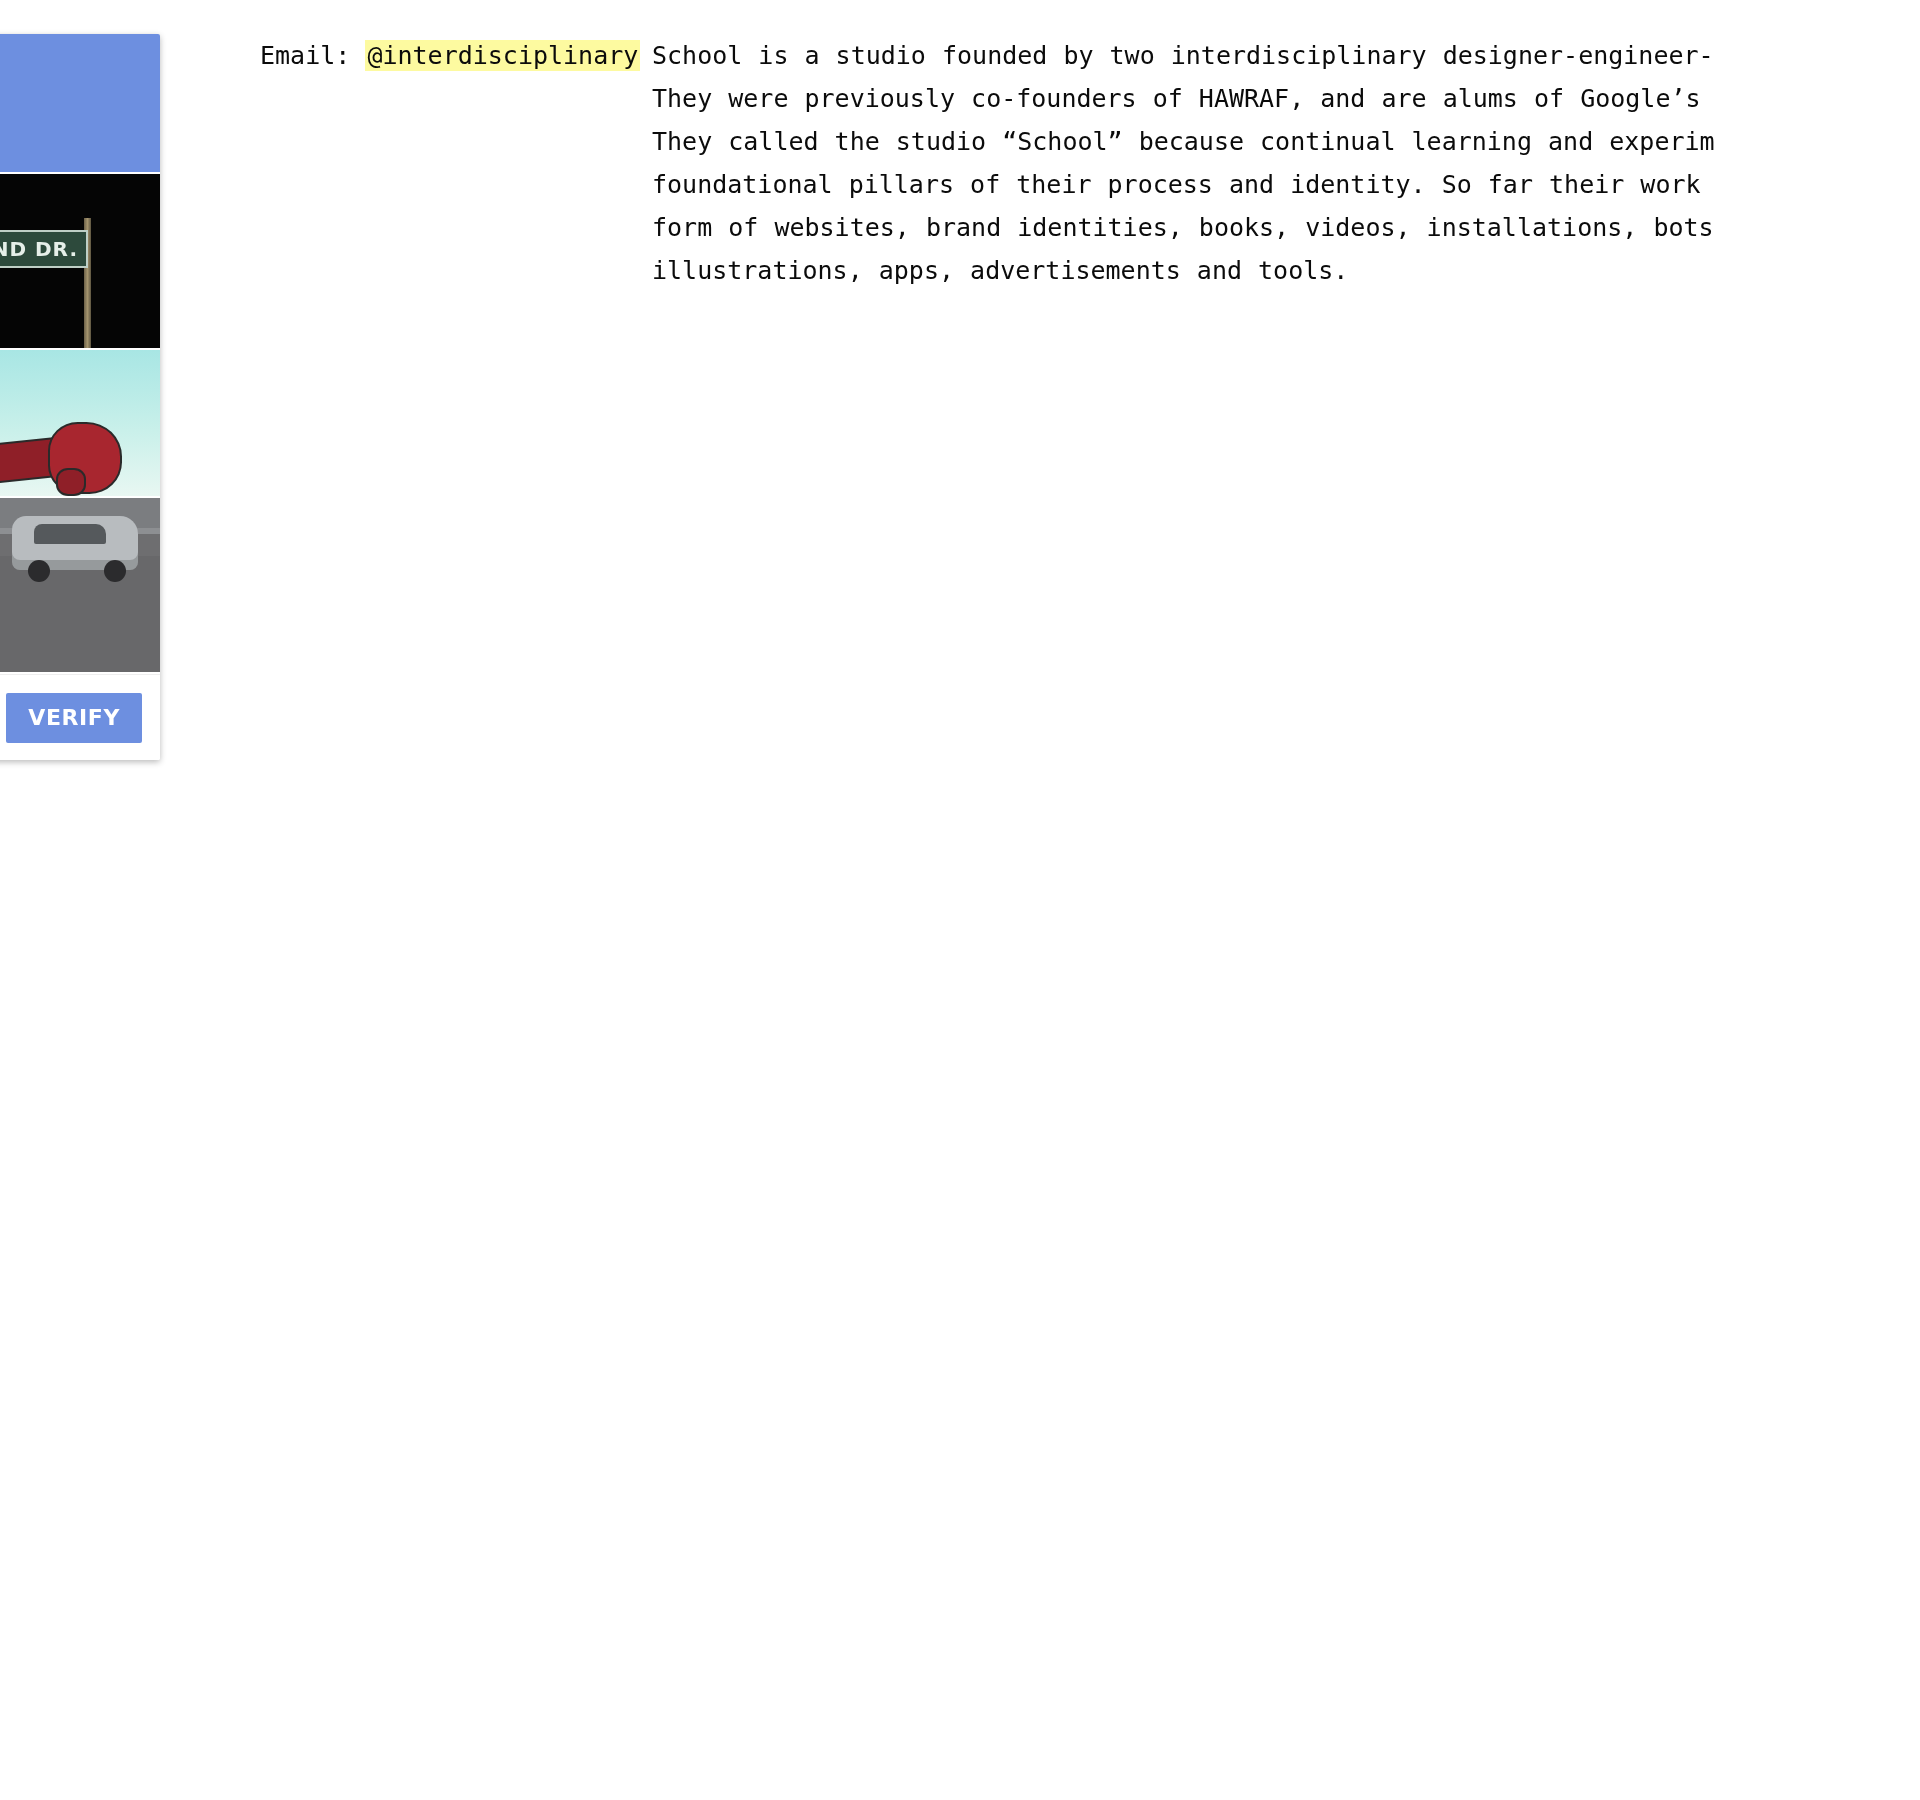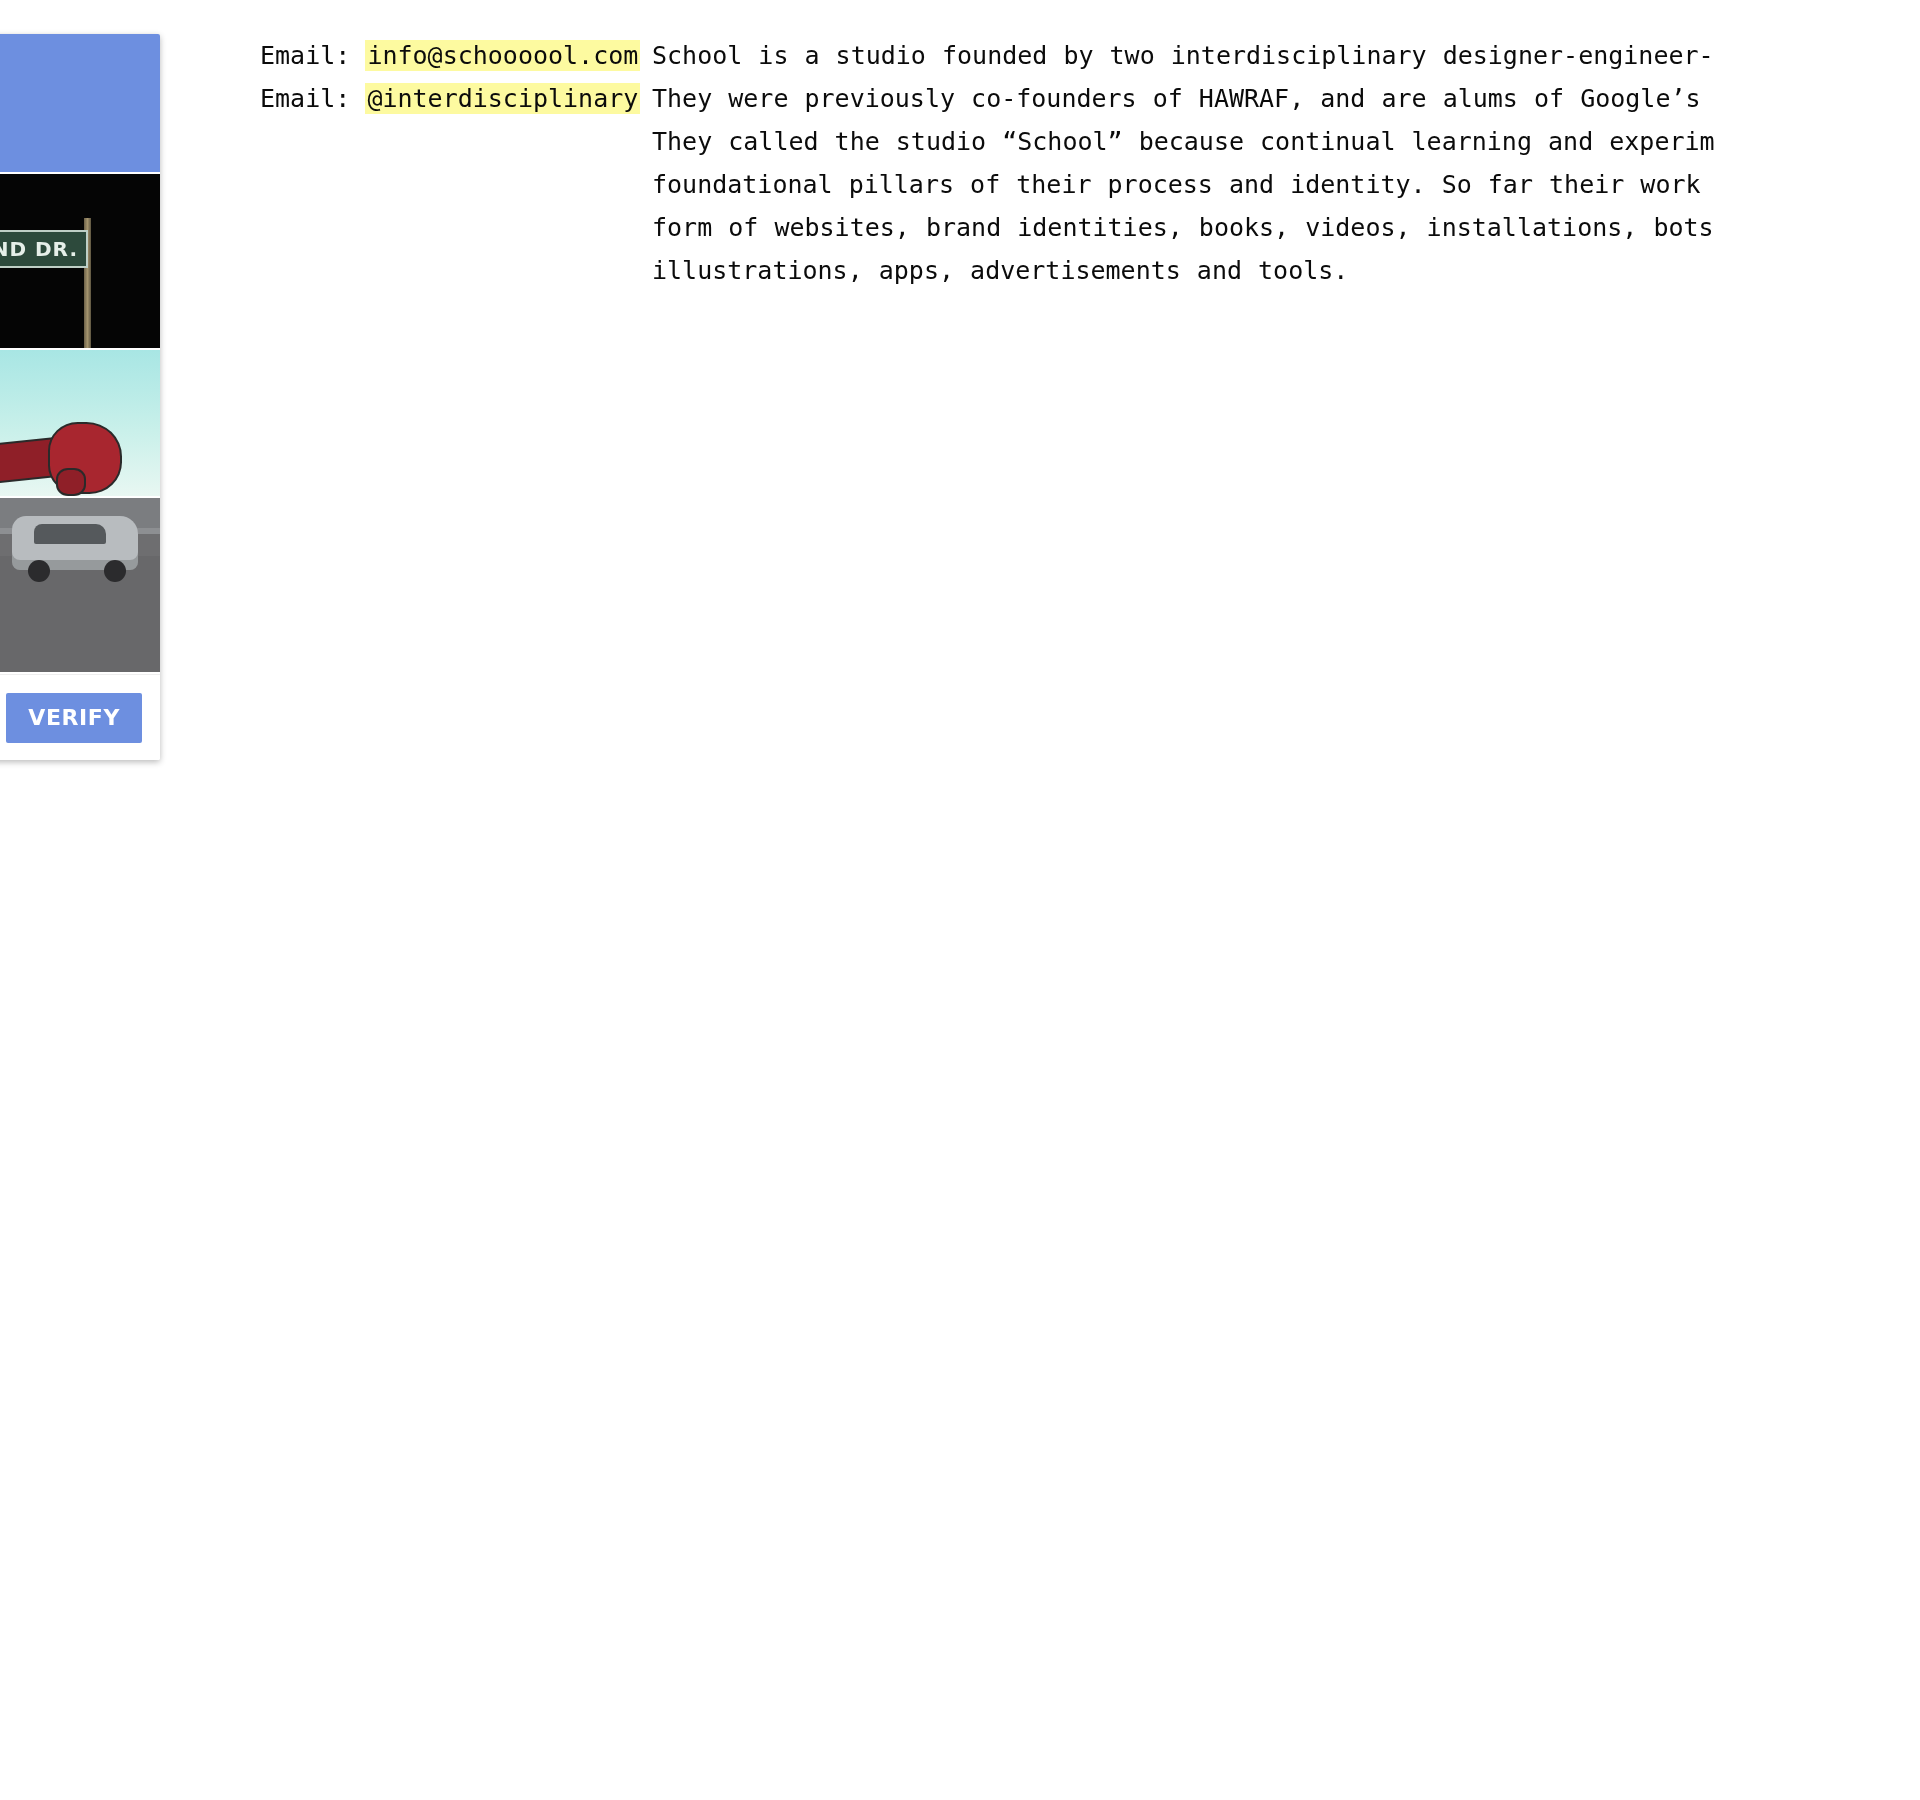--- a/index.html
+++ b/index.html
@@ -189,24 +189,20 @@
   </div>
 
   <div class="captcha-footer">
     <button class="verify-btn">VERIFY</button>
   </div>
 </div>
 
 <div class="contact">
   <div class="row">
     <span class="label">Email:</span>
-    <span class="hl">info@schoooool.com</span>
-  </div>
-  <div class="row">
-    <span class="label">Email:</span>
     <span class="hl">@interdisciplinary</span>
   </div>
 </div>
 
 <div class="description">School is a studio founded by two interdisciplinary designer-engineer-
 They were previously co-founders of HAWRAF, and are alums of Google’s
 They called the studio “School” because continual learning and experim
 foundational pillars of their process and identity. So far their work
 form of websites, brand identities, books, videos, installations, bots
 illustrations, apps, advertisements and tools.</div>

